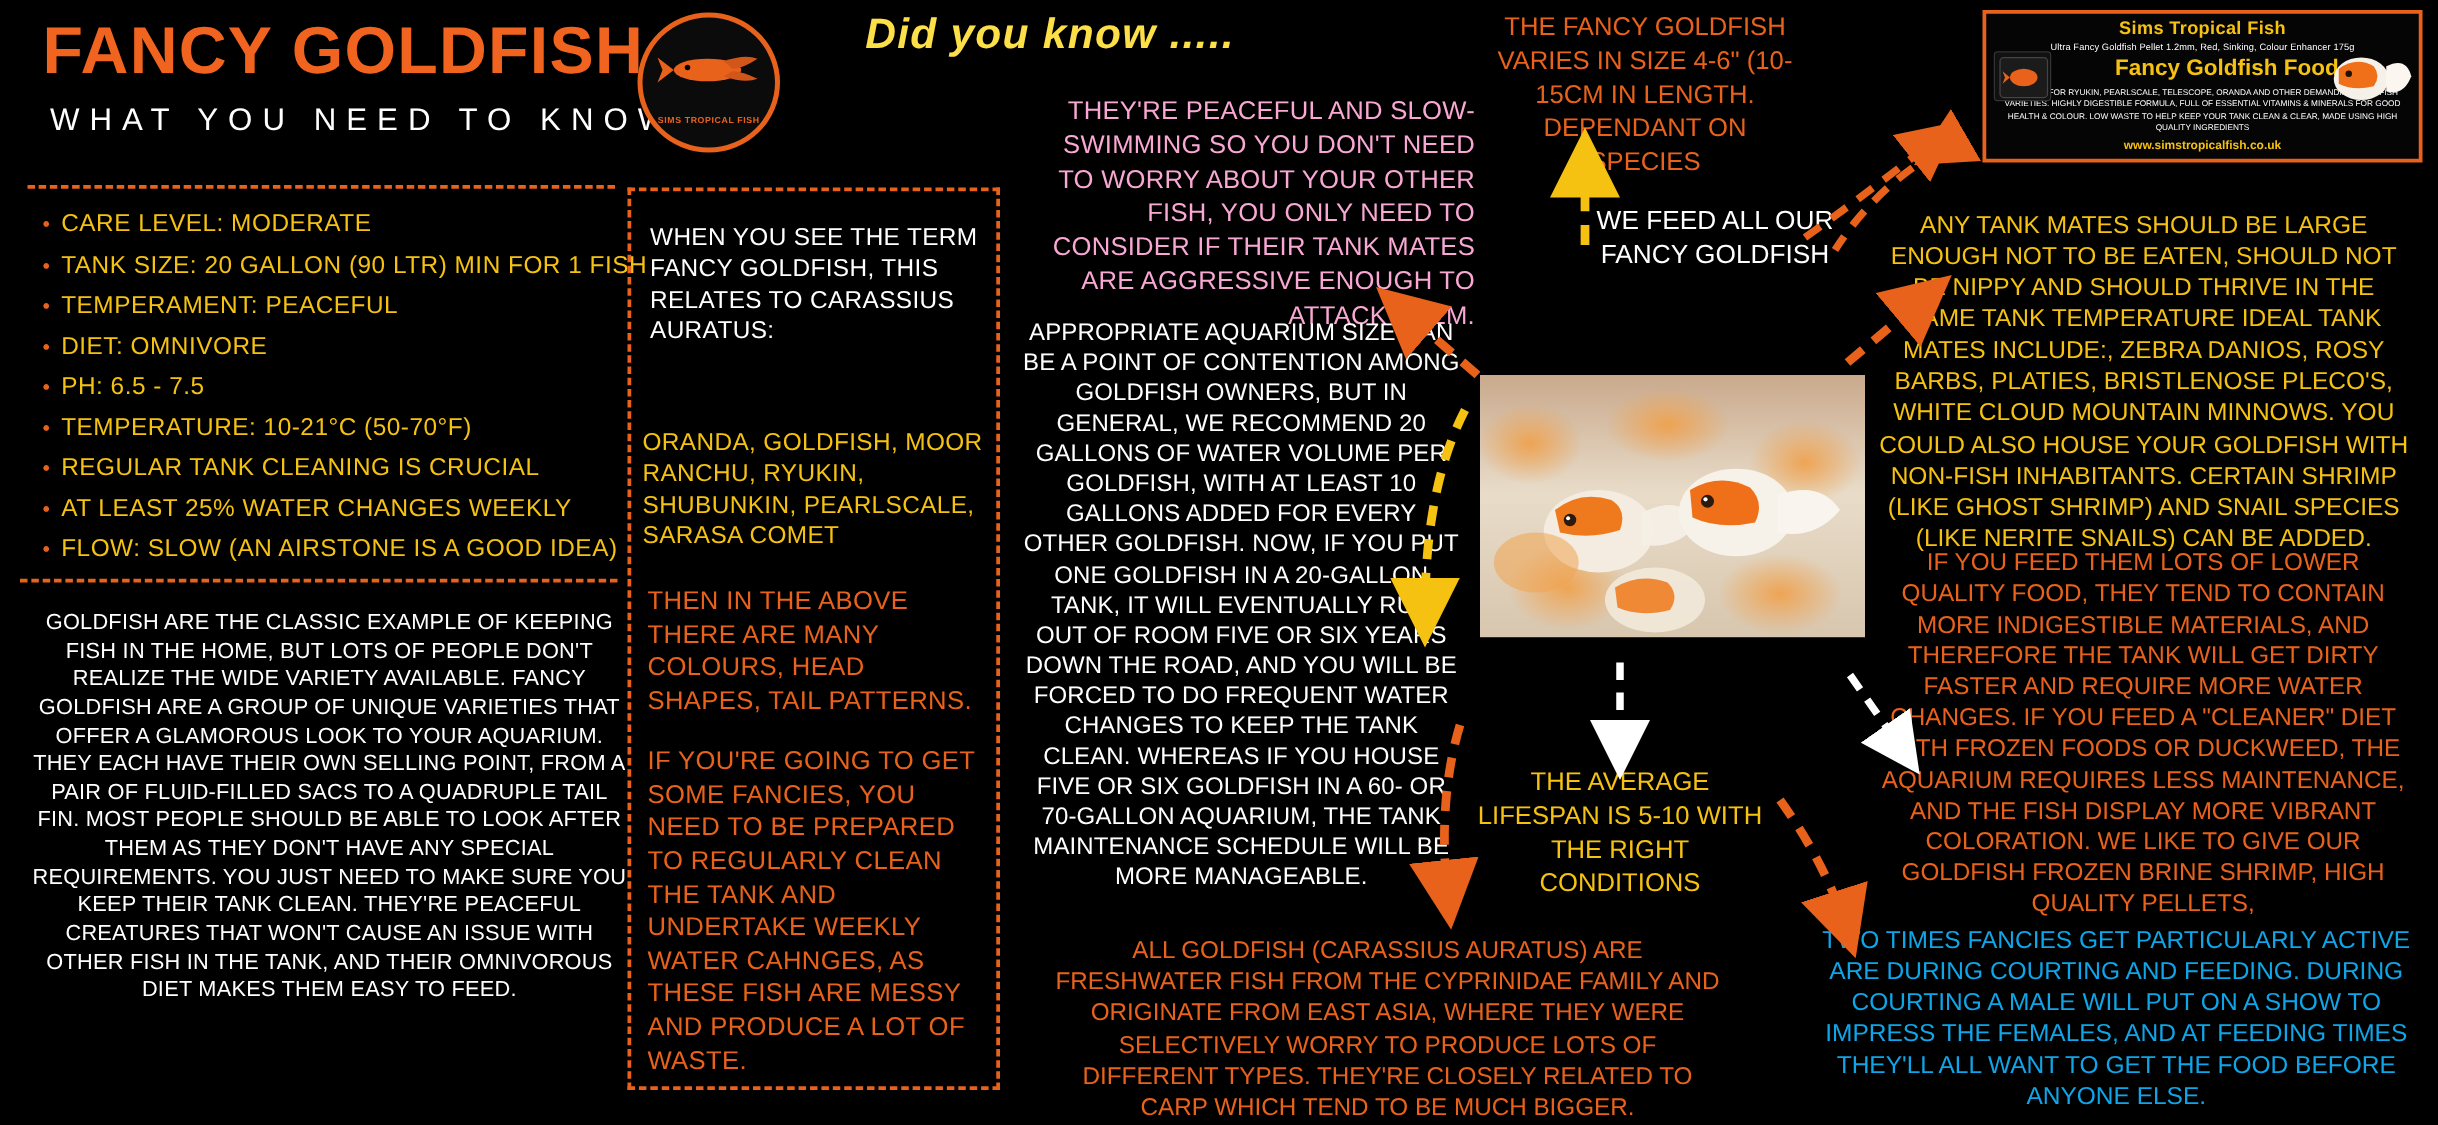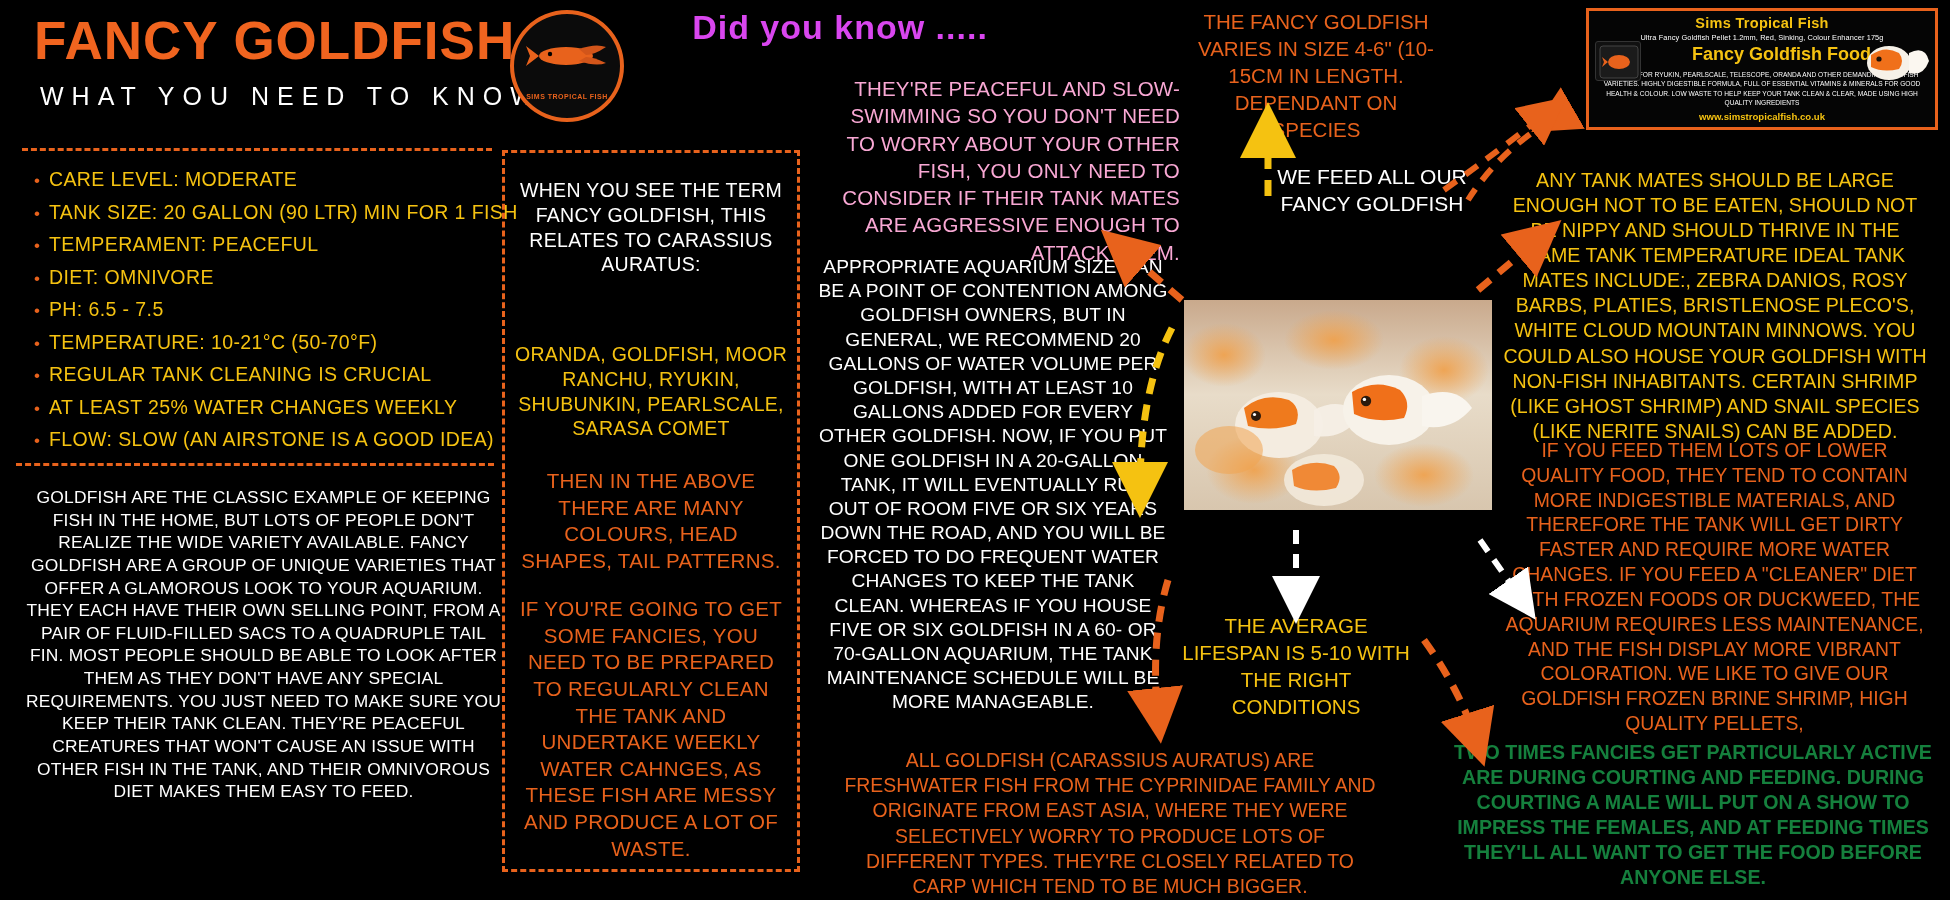--- a/index.html
+++ b/index.html
@@ -110,21 +110,21 @@
     position: absolute;
     left: 502px; top: 150px;
     width: 298px; height: 722px;
     border-left: 3px dashed #e8621c;
     border-right: 3px dashed #e8621c;
     border-top: 3px dashed #e8621c;
     border-bottom: 3px dashed #e8621c;
   }
   .c2-p {
     position: absolute;
-    text-align: center;
+    text-align: left;
     letter-spacing: 0.3px;
   }
   .c2-white {
     color: #ffffff;
     font-size: 19.5px;
     line-height: 1.27;
   }
   .c2-yellow {
     color: #f5c211;
     font-size: 19.5px;
@@ -135,24 +135,25 @@
     font-size: 20.5px;
     line-height: 1.30;
   }
 
   
   .didyouknow {
     position: absolute;
     left: 660px; top: 8px;
     width: 360px;
     text-align: center;
-    color: #d946ef;
+    color: #fde047;
     font-size: 34px;
     font-weight: bold;
     letter-spacing: 1px;
+    font-style: italic;
   }
   .c3-orange {
     position: absolute;
     left: 820px; top: 75px;
     width: 360px;
     text-align: right;
     color: #f9a8d4;
     font-size: 20.5px;
     line-height: 1.33;
     letter-spacing: 0.2px;
@@ -231,24 +232,23 @@
     text-align: center;
     color: #e8621c;
     font-size: 19.4px;
     line-height: 1.28;
   }
   .c5-white {
     position: absolute;
     left: 1448px; top: 740px;
     width: 490px;
     text-align: center;
-    color: #15803d;
+    color: #0ea5e9;
     font-size: 19.6px;
     line-height: 1.28;
-    font-weight: bold;
   }
 
   
   .product-card {
     position: absolute;
     right: 12px; top: 8px;
     width: 352px; height: 122px;
     border: 3px solid #e8621c;
     background: #050505;
     padding: 4px 6px;

